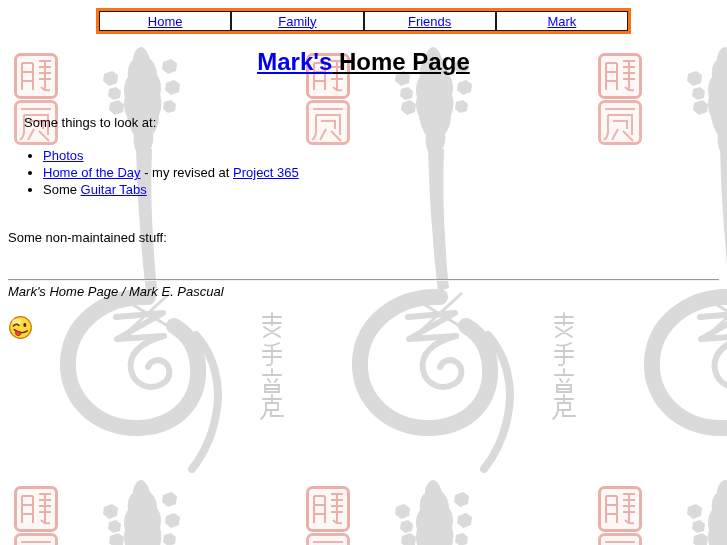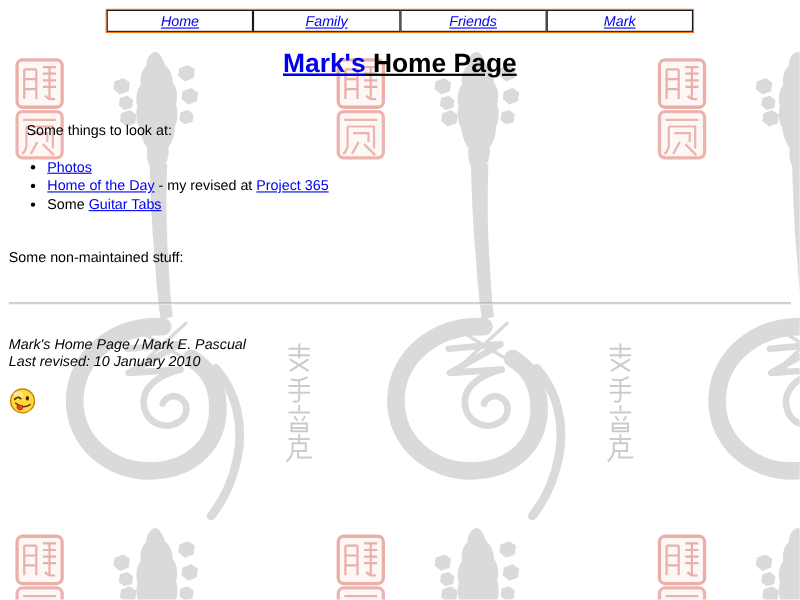--- a/index.html
+++ b/index.html
@@ -8,38 +8,38 @@
     width:727px; height:545px; position:relative; overflow:hidden;
     background:#ffffff;
     font-family:"Liberation Sans","DejaVu Sans",sans-serif;
     color:#000;
   }
   .bg-layer { position:absolute; left:0; top:0; width:727px; height:545px; z-index:0; }
   .page { position:relative; z-index:1; padding:8px; }
 
   
   table.nav { width:535px; margin:0 auto; border-collapse:separate; border-spacing:0;
-              border:1px solid #f97316;font-style:italic; }
+              border:3px solid #f97316; }
   table.nav td { width:25%; border:1px solid #1a1a1a; text-align:center; height:20px;
                  font-size:13px; padding:1px 2px; background:transparent; }
   a { color:#0000ee; text-decoration:underline; cursor:pointer; }
 
   h1.title { font-size:24px; line-height:26px; font-weight:bold; text-align:center;
              margin:15px 0 0 0;text-decoration:underline; }
   h1.title a { font-weight:bold; }
 
   p.intro1 { font-size:13px; margin:40px 0 0 16px; line-height:16px; }
   p.intro2 { font-size:13px; margin:32px 0 16px 0; line-height:16px; }
   ul.links { font-size:13px; margin:16px 0 0 0; padding:0 0 0 35px; }
   ul.links li { line-height:17px; }
 
   hr.divider { margin:33px 0 0 0; border:none; height:2px;
                border-top:1px solid #999; border-bottom:1px solid #efefef; background:none; }
 
-  .address { margin-top:28px; font-style:italic; font-size:13px; line-height:16px; }
+  .address { margin-top:3px; font-style:italic; font-size:13px; line-height:16px; }
   .smiley { margin-top:15px; width:25px; height:25px; }
 </style>
 </head>
 <body>
 
 <div class="bg-layer">
   <svg width="727" height="545" viewBox="0 0 727 545" aria-hidden="true">
     <defs>
       <g id="tile">
 
@@ -118,21 +118,20 @@
     <li><span>Some </span><a>Guitar Tabs</a></li>
   </ul>
 
   <p class="intro2">Some non-maintained stuff:</p>
 
 
   <hr class="divider">
 
   <div class="address">
     <div>Mark's Home Page / Mark E. Pascual</div>
-    <div>Last revised: 10 January 2010</div>
   </div>
 
   <div class="smiley">
     <svg width="25" height="25" viewBox="0 0 24 24" aria-hidden="true">
       <circle cx="12" cy="12" r="10.4" fill="#ffd93b" stroke="#c87f0a" stroke-width="1.2"></circle>
       <ellipse cx="8.5" cy="6.5" rx="4.5" ry="3" fill="#ffee9a" opacity="0.8"></ellipse>
       <path d="M5.2 10.6 q2.6 -3 5.2 -0.6" stroke="#5b3a00" stroke-width="1.5" fill="none" stroke-linecap="round"></path>
       <ellipse cx="16.2" cy="9.6" rx="1.4" ry="1.9" fill="#3e2700"></ellipse>
       <path d="M6 14 q6.2 5.4 12.6 1.2" stroke="#5b3a00" stroke-width="1.4" fill="none" stroke-linecap="round"></path>
       <path d="M7.6 15.2 q-1.4 4 1.8 4.6 q3.2 0.6 2.6 -3.6 z" fill="#e8432e" stroke="#a82315" stroke-width="0.7"></path>

